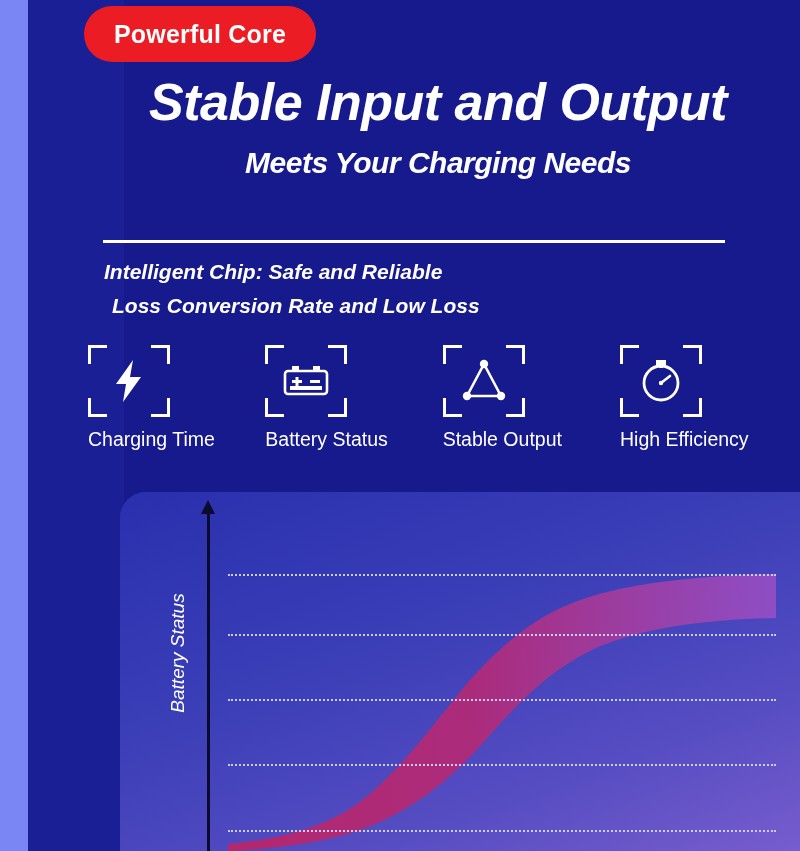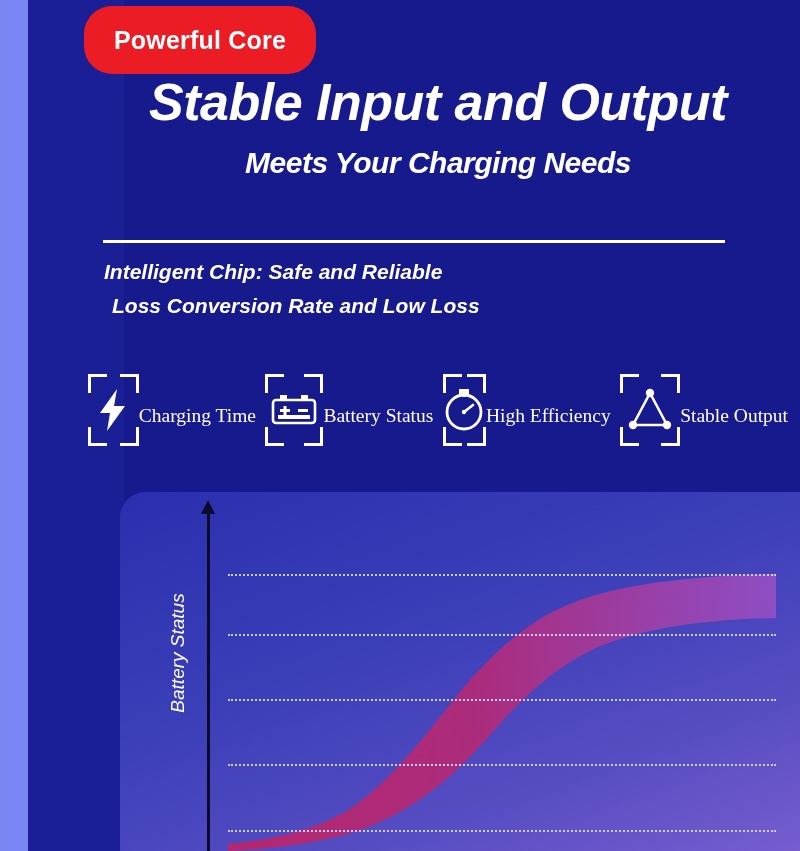--- a/index.html
+++ b/index.html
@@ -38,21 +38,21 @@
     width: 96px;
     height: 851px;
     background: #1b1f96;
   }
 
   
   #badge {
     position: absolute;
     left: 56px;
     top: 6px;
-    height: 68px;
+    height: 56px;
     padding: 0 30px;
     border-radius: 28px;
     background: #ec1c24;
     color: #ffffff;
     font-size: 25px;
     font-weight: bold;
     display: flex;
     align-items: center;
     justify-content: center;
     letter-spacing: 0.2px;
@@ -104,23 +104,21 @@
     left: 60px;
     top: 345px;
     width: 700px;
     height: 130px;
     display: flex;
     justify-content: space-between;
   }
   .feature {
     width: 168px;
     display: flex;
-    flex-direction: row;
-    align-items: center;
-    font-family: Liberation Serif, serif;
+    flex-direction: column;
   }
   .icon-frame {
     position: relative;
     width: 82px;
     height: 72px;
   }
   .corner {
     position: absolute;
     width: 16px;
     height: 16px;
@@ -266,44 +264,44 @@
         <div class="feature-label">Battery Status</div>
       </div>
 
       <div class="feature">
         <div class="icon-frame">
           <span class="corner c-tl"></span>
           <span class="corner c-tr"></span>
           <span class="corner c-bl"></span>
           <span class="corner c-br"></span>
           <svg class="glyph" viewBox="0 0 54 54">
+            <polygon points="27,10 44,42 10,42" fill="none" stroke="#ffffff" stroke-width="2.6" stroke-linejoin="round"></polygon>
+            <circle cx="27" cy="10" r="4.2" fill="#ffffff"></circle>
+            <circle cx="44" cy="42" r="4.2" fill="#ffffff"></circle>
+            <circle cx="10" cy="42" r="4.2" fill="#ffffff"></circle>
+          </svg>
+        </div>
+        <div class="feature-label">Stable Output</div>
+      </div>
+
+      <div class="feature">
+        <div class="icon-frame">
+          <span class="corner c-tl"></span>
+          <span class="corner c-tr"></span>
+          <span class="corner c-bl"></span>
+          <span class="corner c-br"></span>
+          <svg class="glyph" viewBox="0 0 54 54">
             <circle cx="27" cy="29" r="17" fill="none" stroke="#ffffff" stroke-width="2.8"></circle>
             <rect x="22" y="6" width="10" height="5" fill="#ffffff"></rect>
             <rect x="25" y="10" width="4" height="4" fill="#ffffff"></rect>
             <line x1="27" y1="29" x2="36" y2="22" stroke="#ffffff" stroke-width="2.6" stroke-linecap="round"></line>
             <circle cx="27" cy="29" r="2.2" fill="#ffffff"></circle>
           </svg>
         </div>
         <div class="feature-label">High Efficiency</div>
-      </div>
-
-      <div class="feature">
-        <div class="icon-frame">
-          <span class="corner c-tl"></span>
-          <span class="corner c-tr"></span>
-          <span class="corner c-bl"></span>
-          <span class="corner c-br"></span>
-          <svg class="glyph" viewBox="0 0 54 54">
-            <polygon points="27,10 44,42 10,42" fill="none" stroke="#ffffff" stroke-width="2.6" stroke-linejoin="round"></polygon>
-            <circle cx="27" cy="10" r="4.2" fill="#ffffff"></circle>
-            <circle cx="44" cy="42" r="4.2" fill="#ffffff"></circle>
-            <circle cx="10" cy="42" r="4.2" fill="#ffffff"></circle>
-          </svg>
-        </div>
-        <div class="feature-label">Stable Output</div>
       </div>
 
     </div>
 
     <div id="chart-card">
       <div id="chart-gradient"></div>
       <div id="chart-inner">
 
         <svg id="curve-svg" width="680" height="359">
           <defs>

